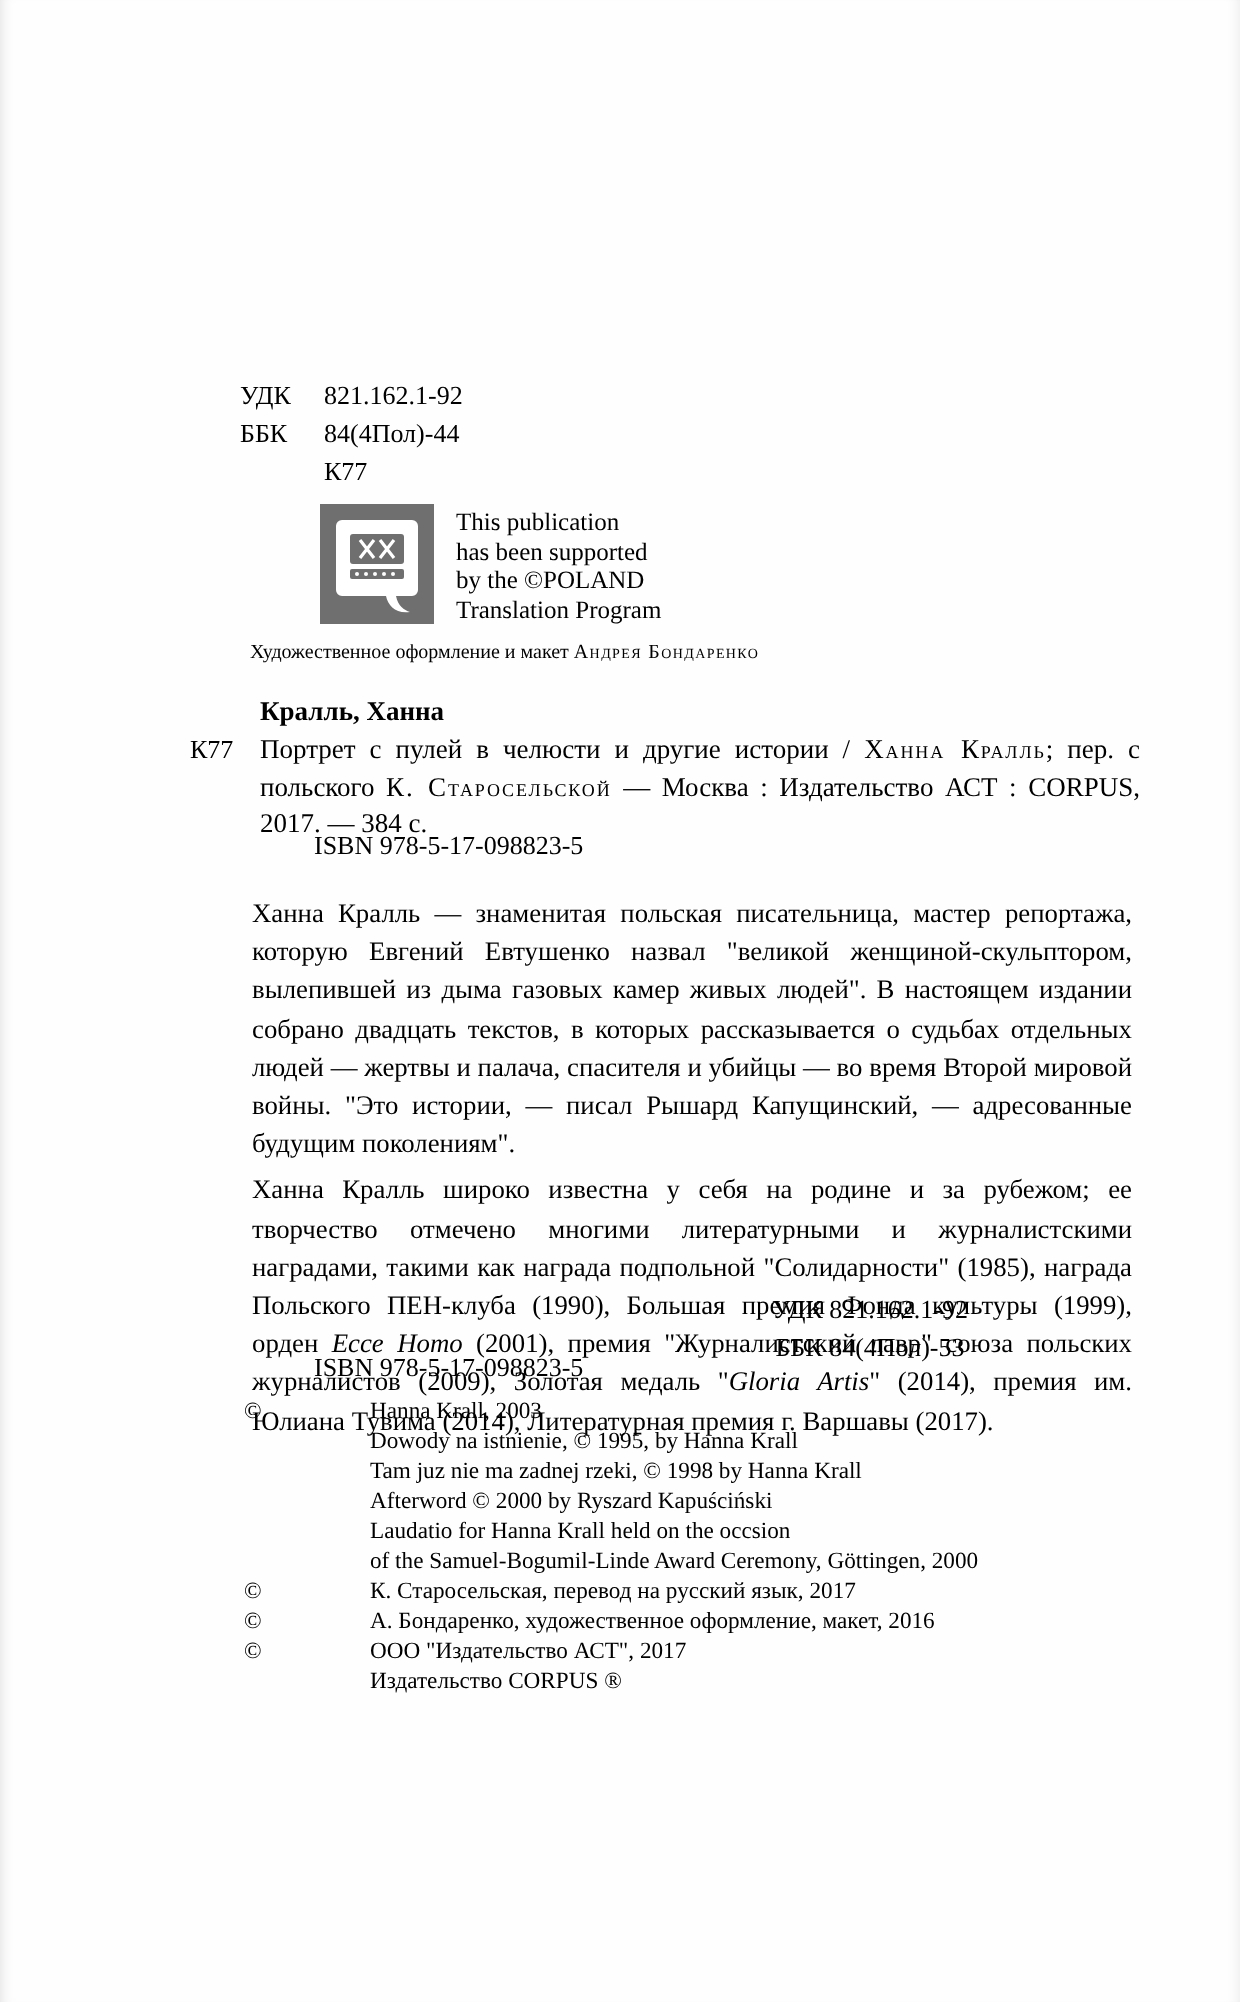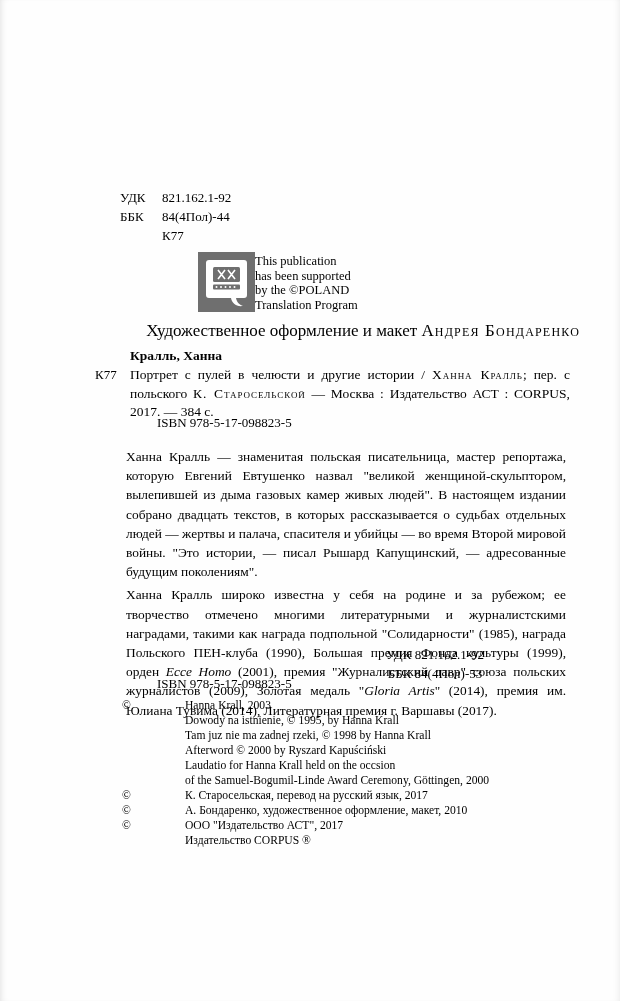--- a/index.html
+++ b/index.html
@@ -12,25 +12,25 @@
     color:#000000;
     box-shadow:inset 6px 0 8px -7px rgba(0,0,0,.18), inset -6px 0 8px -7px rgba(0,0,0,.12);
     overflow:hidden;
   }
   .abs{position:absolute;}
   
   .udc-block{left:120px;top:188px;font-size:13px;line-height:19px;}
   .udc-row{display:flex;}
   .udc-label{width:42px;}
   
-  .logo-row{left:160px;top:252px;display:flex;align-items:flex-start;margin-left:38px;}
+  .logo-row{left:160px;top:252px;display:flex;gap:11px;align-items:flex-start;}
   .logo-box{width:57px;height:60px;display:block;}
   .logo-text{font-size:12.5px;line-height:14.6px;padding-top:2px;}
   
-  .design-credit{left:132px;top:321px;width:448px;text-align:right;font-size:17px;}
+  .design-credit{left:125px;top:321px;width:448px;text-align:left;font-size:10px;}
   .sc{font-variant:small-caps;letter-spacing:.07em;}
   
   .author-heading{left:130px;top:348px;font-size:13.5px;font-weight:bold;text-align:right;}
   .margin-code{left:95px;top:367px;font-size:13px;}
   .catalog-entry{left:130px;top:366px;width:440px;font-size:13.5px;line-height:18.5px;text-align:justify;margin:0;}
   .isbn-top{left:157px;top:415px;font-size:13px;}
   
   .annotation{left:122px;top:443px;width:448px;font-size:13.4px;line-height:19.2px;}
   .annotation p{margin:4px;text-align:justify;}
   .annotation .it{font-style:italic;}
@@ -131,21 +131,21 @@
     <div class="c-row">
         <span class="c-sym"></span>
         <span>of the Samuel-Bogumil-Linde Award Ceremony, Göttingen, 2000</span>
       </div>
     <div class="c-row">
         <span class="c-sym">©</span>
         <span>К. Старосельская, перевод на русский язык, 2017</span>
       </div>
     <div class="c-row">
         <span class="c-sym">©</span>
-        <span>А. Бондаренко, художественное оформление, макет, 2010</span>
+        <span>А. Бондаренко, художественное оформление, макет, 2016</span>
       </div>
     <div class="c-row">
         <span class="c-sym">©</span>
         <span>ООО "Издательство АСТ", 2017</span>
       </div>
     <div class="c-row">
         <span class="c-sym"></span>
         <span>Издательство CORPUS ®</span>
       </div>
   </div>

